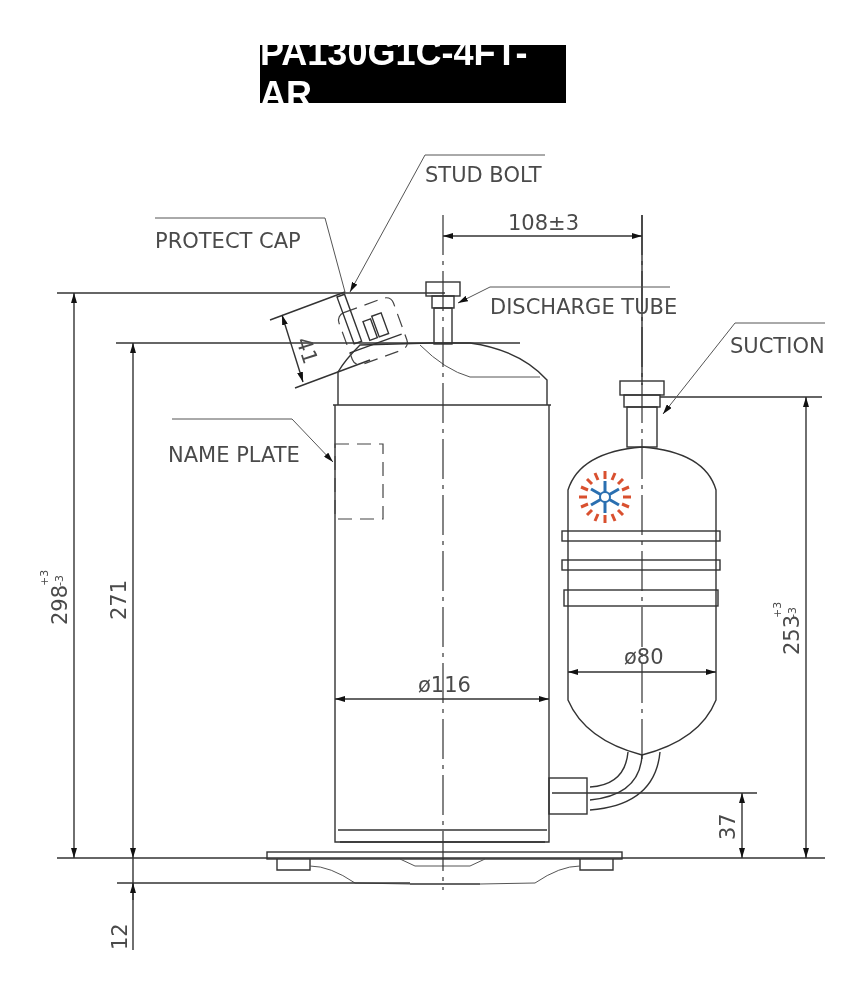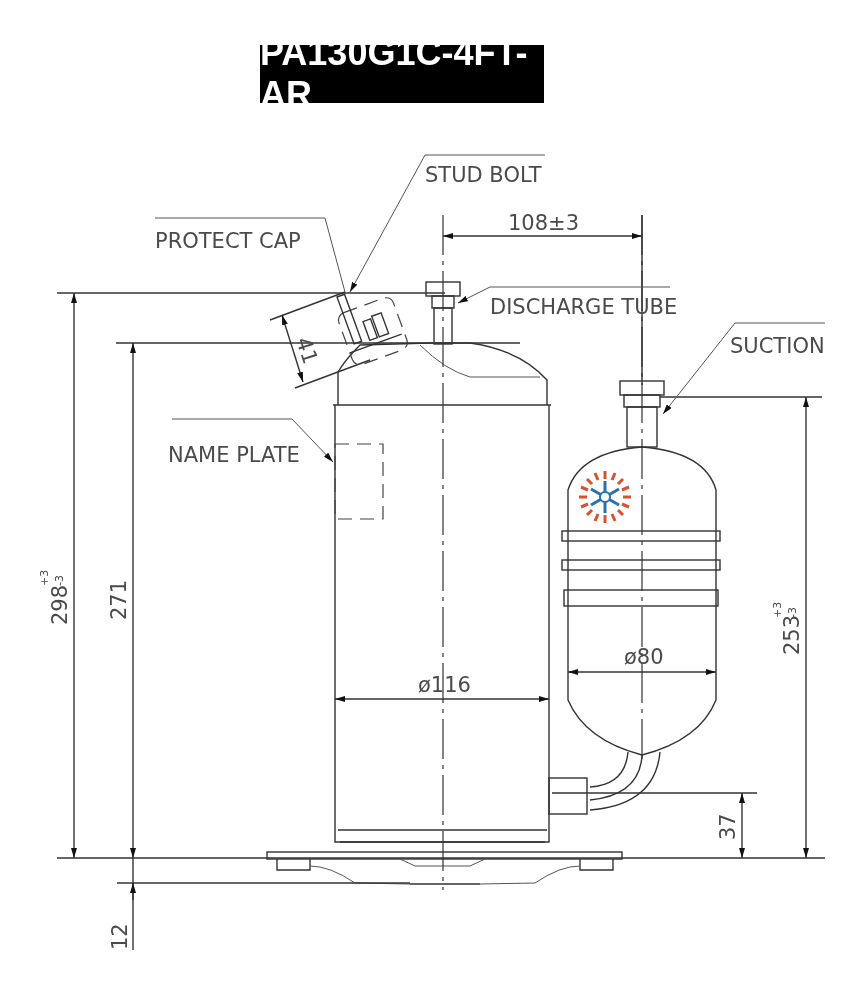--- a/index.html
+++ b/index.html
@@ -1,18 +1,18 @@
 <!DOCTYPE html>
 <html><head>
   <meta charset="utf-8">
   <style>
     html, body { margin: 0; padding: 0; background: #ffffff; }
     body { width: 868px; height: 1000px; position: relative; overflow: hidden; font-family: "Liberation Sans", sans-serif; }
     .title-box {
-      position: absolute; left: 260px; top: 45px; width: 284px; height: 58px;
+      position: absolute; left: 260px; top: 45px; width: 306px; height: 58px;
       background: #000000; color: #ffffff; display: flex; align-items: center; justify-content: center;
     }
     .title-text { font-family: "Liberation Sans", sans-serif; font-weight: bold; font-size: 36px; letter-spacing: 0px; }
     svg.drawing { position: absolute; left: 0; top: 0; }
     svg text { font-family: "DejaVu Sans", sans-serif; fill: #4a4a4a; }
     .ln { stroke: #333; stroke-width: 1.4; fill: none; }
     .thin { stroke: #555; stroke-width: 1; fill: none; }
     .dash { stroke: #444; stroke-width: 1.2; fill: none; stroke-dasharray: 14 8; }
     .center { stroke: #333; stroke-width: 1.2; fill: none; stroke-dasharray: 40 6 4 6; }
     .arrow { fill: #111; }

